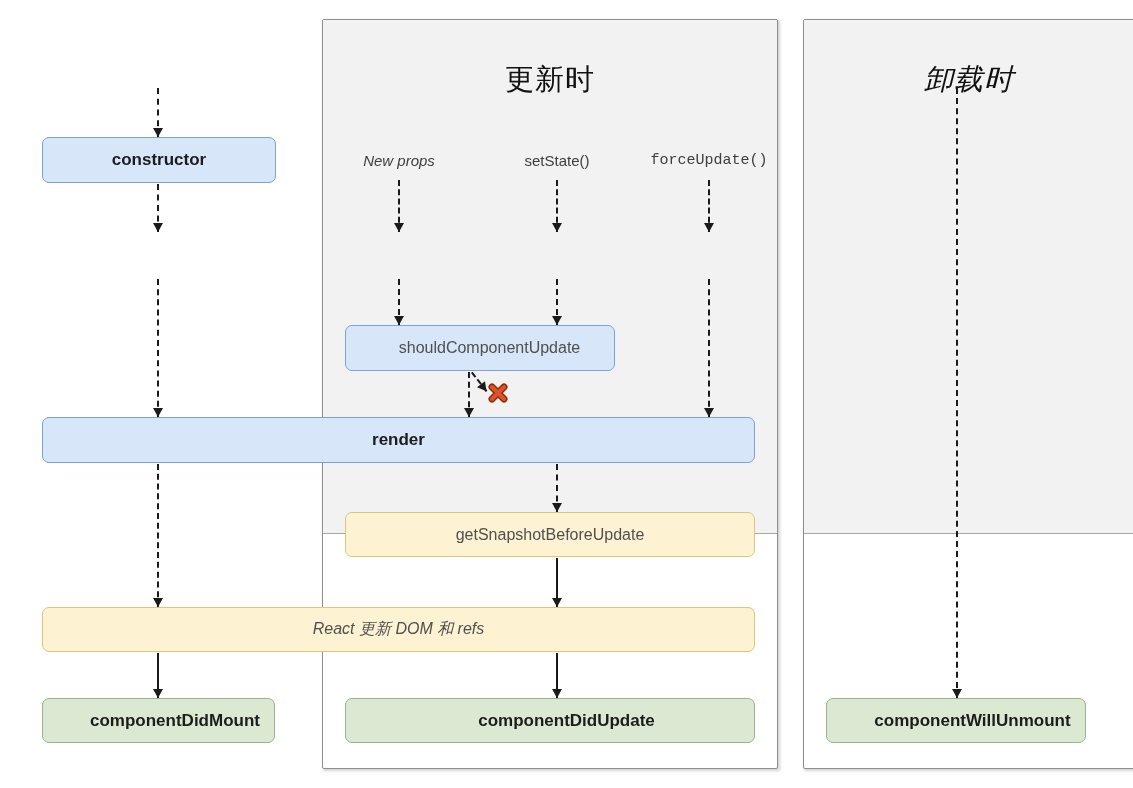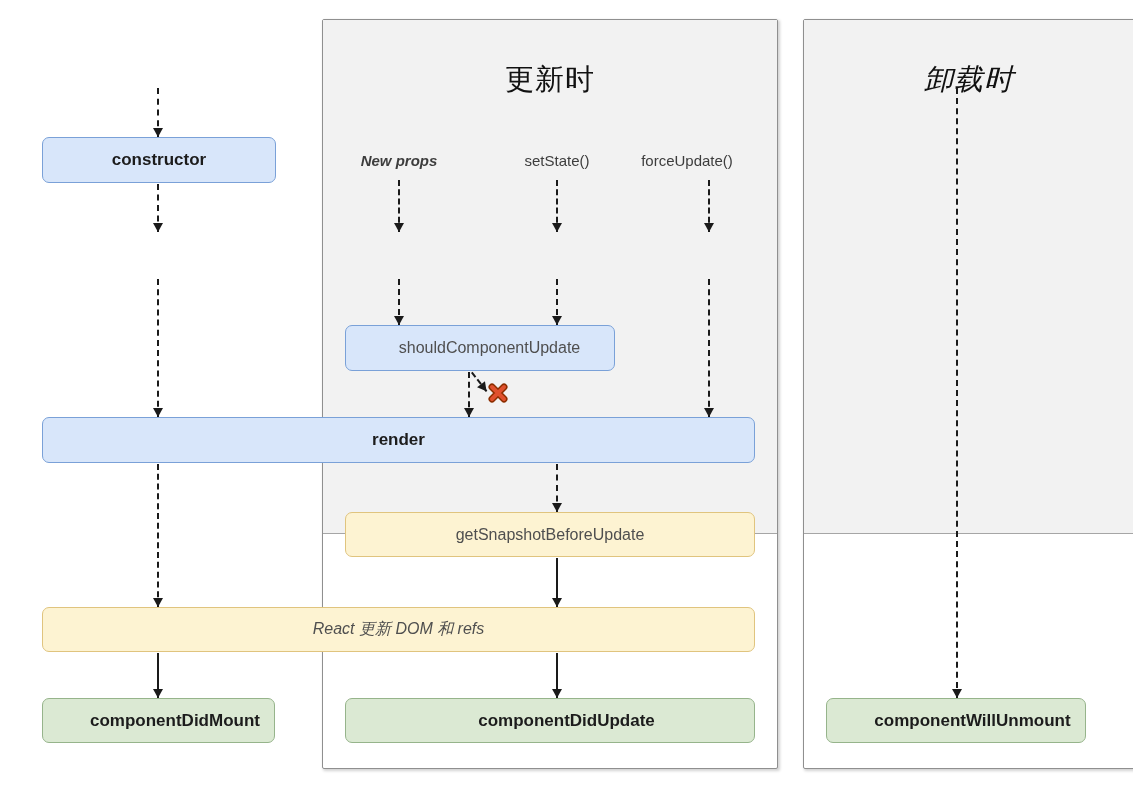--- a/index.html
+++ b/index.html
@@ -69,21 +69,21 @@
   
   .trigger {
     position: absolute;
     top: 152px;
     width: 150px;
     height: 20px;
     text-align: center;
     font-size: 15px;
     color: #3d3d3d;
   }
-  .trigger.italic { font-style: italic; font-weight: bold; }
+  .trigger.italic { font-style: italic; }
 
   
   .arrow {
     position: absolute;
     width: 0;
   }
   .arrow.dashed { border-left: 2px dashed var(--arrow, #1a1a1a); }
   .arrow.solid  { border-left: 2px solid  var(--arrow, #1a1a1a); }
   .arrow::after {
     content: '';
@@ -121,21 +121,21 @@
     <h2 class="col-title">更新时</h2>
   </section>
 
   <section class="panel panel-3">
     <div class="phase-top"></div>
     <h2 class="col-title">卸载时</h2>
   </section>
 
   <div class="trigger italic" style="left:324px;">New props</div>
   <div class="trigger" style="left:482px;">setState()</div>
-  <div class="trigger" style="left:612px;">forceUpdate()</div>
+  <div class="trigger" style="left:634px;font-family:Liberation Mono, monospace;">forceUpdate()</div>
 
   <div class="arrow dashed" style="left:157px; top:88px;  height:49px;"></div>
   <div class="arrow dashed" style="left:157px; top:184px; height:48px;"></div>
   <div class="arrow dashed" style="left:157px; top:279px; height:138px;"></div>
   <div class="arrow dashed" style="left:157px; top:464px; height:143px;"></div>
   <div class="arrow solid" style="left:157px; top:653px; height:45px;"></div>
 
   <div class="arrow dashed" style="left:398px; top:180px; height:52px;"></div>
   <div class="arrow dashed" style="left:556px; top:180px; height:52px;"></div>
   <div class="arrow dashed" style="left:708px; top:180px; height:52px;"></div>

